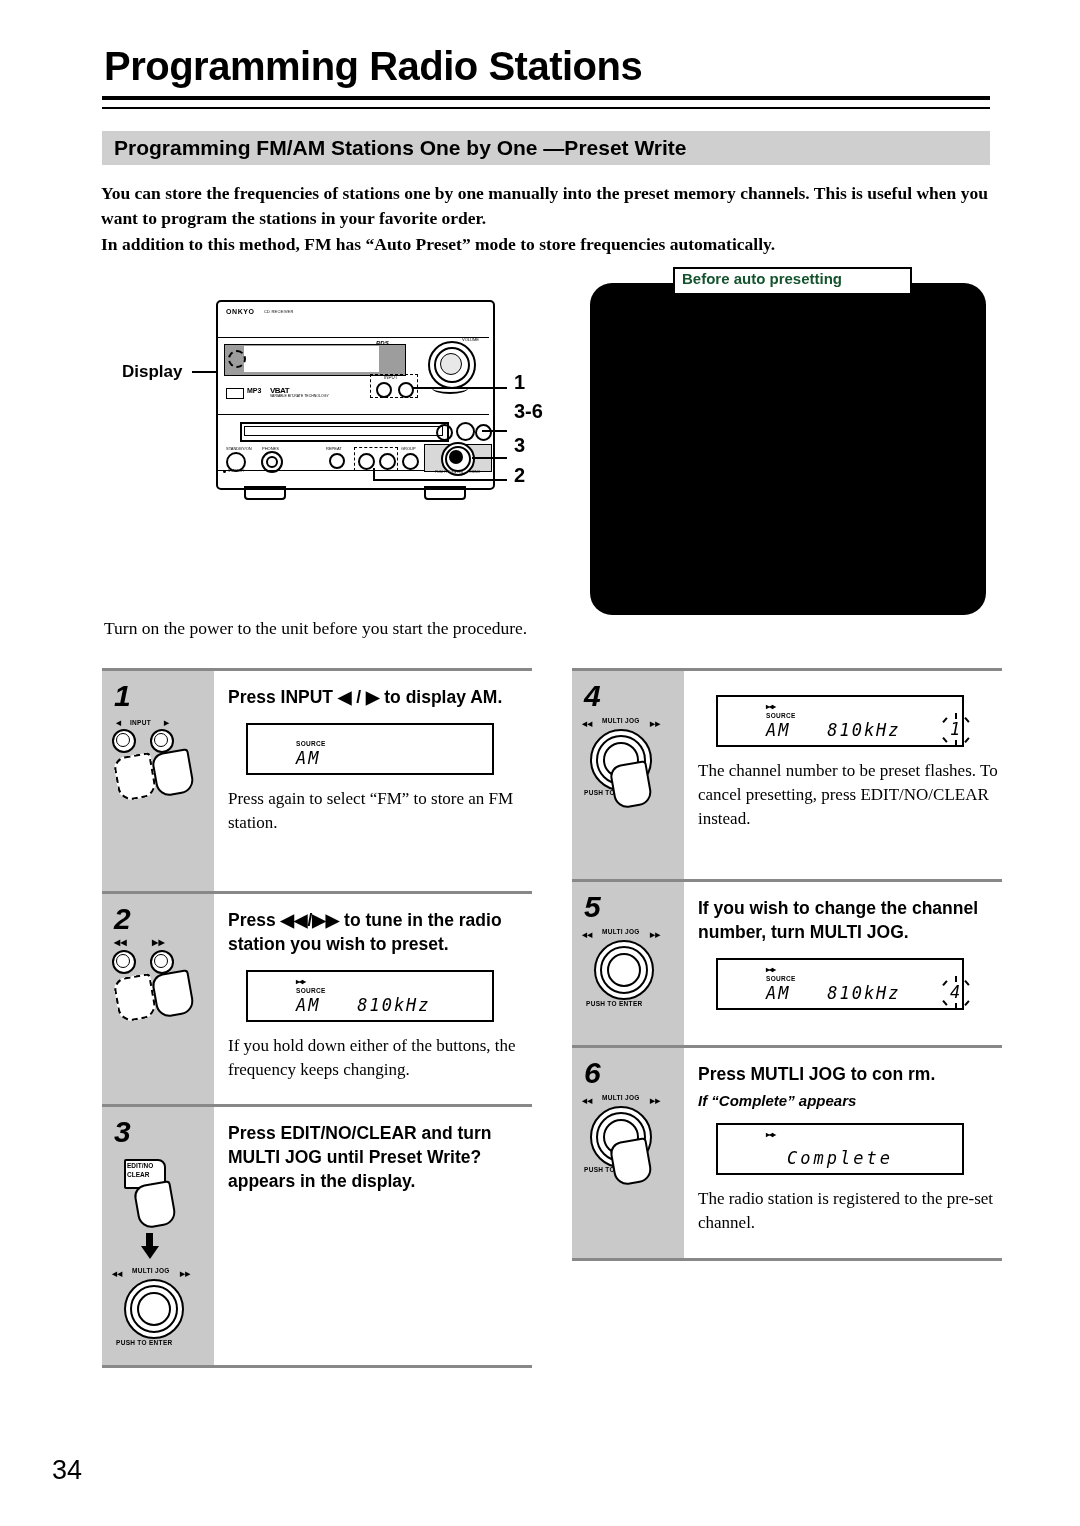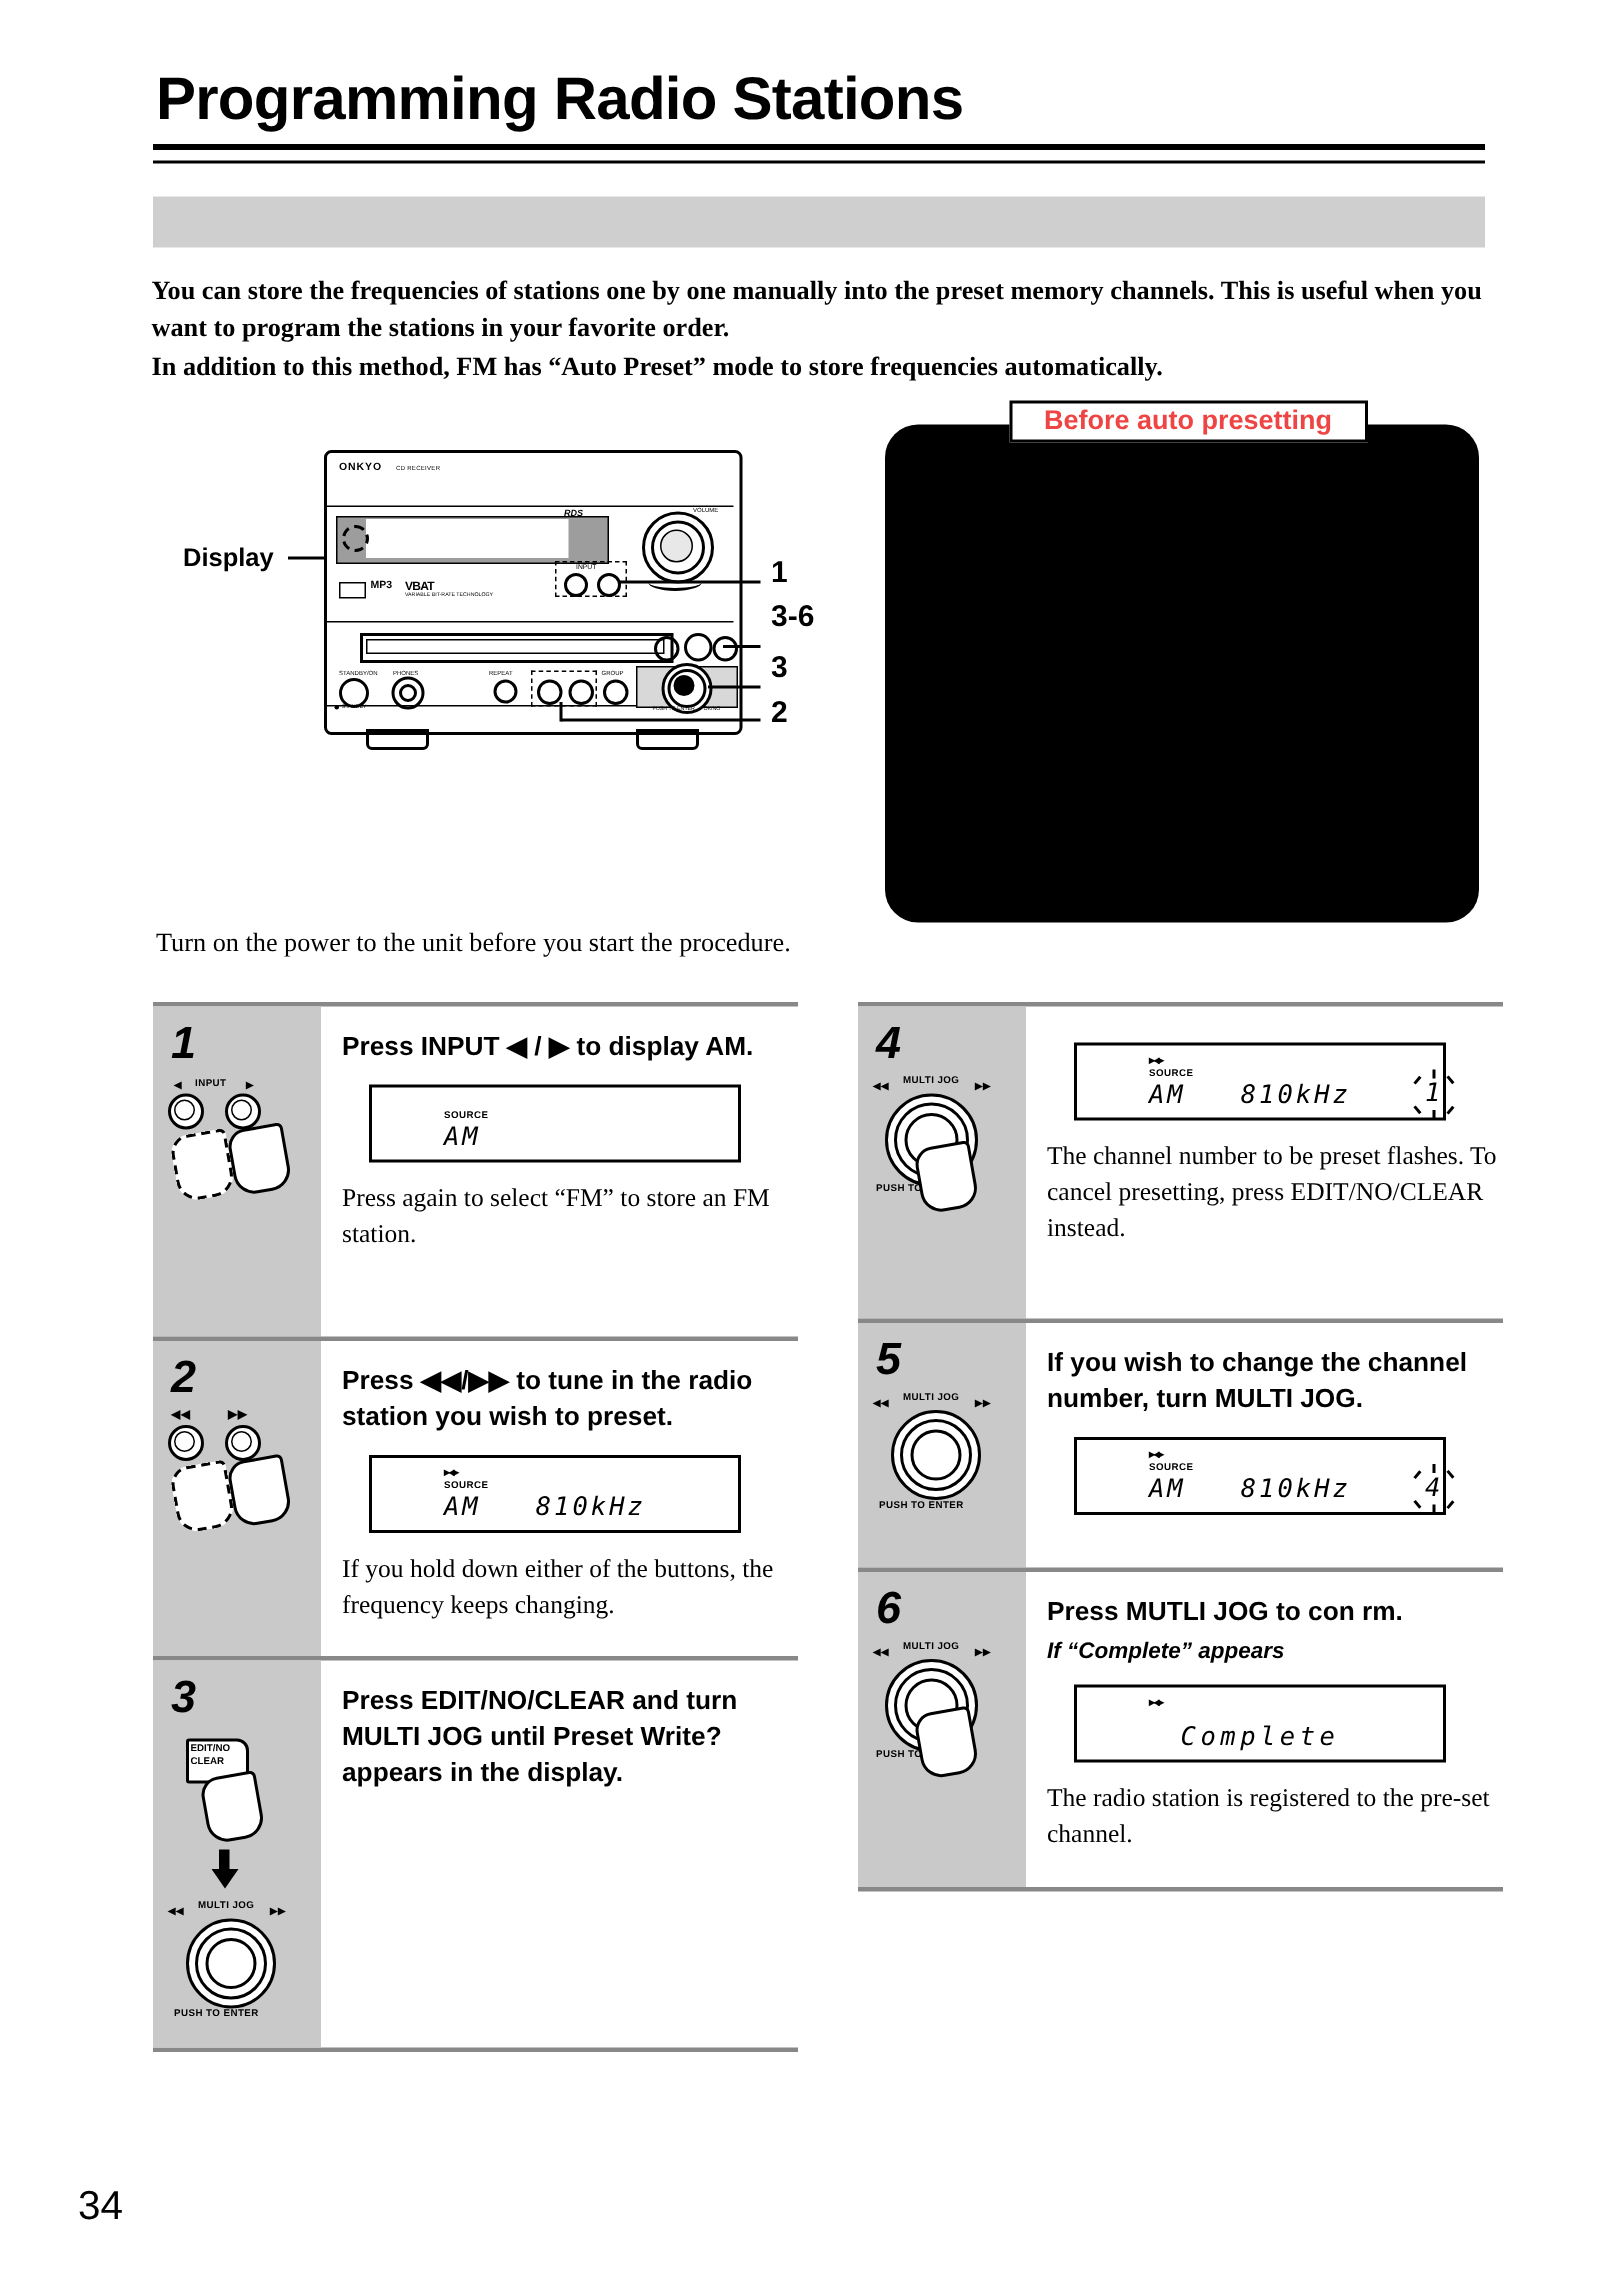--- a/index.html
+++ b/index.html
@@ -161,22 +161,22 @@
   #black-box{
     position:absolute;left:586px;top:283px;width:396px;height:332px;
     background:#000;border-radius:22px;
   }
   #callout-box{
     position:absolute;left:669px;top:267px;width:235px;height:24px;
     background:#fff;border:2px solid #000;
   }
   #callout-box-title{
     position:absolute;left:678px;top:270px;width:220px;
-    font-family:"Liberation Sans",sans-serif;font-weight:bold;font-size:18px;color:#ef4444;
-    text-align:center;
+    font-family:"Liberation Sans",sans-serif;font-weight:bold;font-size:15px;color:#14532d;
+    text-align:left;
   }
 
   
   .col{position:absolute;width:430px;}
   #col-left{left:98px;top:668px;}
   #col-right{left:568px;top:668px;}
 
   .step{position:relative;display:flex;border-top:3px solid #888;}
   .step.last{border-bottom:3px solid #888;}
   .step-left{
@@ -261,20 +261,21 @@
   }
 </style>
 </head>
 <body>
 
 <div class="page">
 
   <div id="page-title">Programming Radio Stations</div>
   <div id="title-rule"></div>
   <div id="section-bar"></div>
+  <div id="section-title">Programming FM/AM Stations One by One —Preset Write</div>
 
   <div class="intro" id="intro-1">You can store the frequencies of stations one by one manually into the preset memory channels. This is useful when you want to program the stations in your favorite order.</div>
   <div class="intro" id="intro-3">Turn on the power to the unit before you start the procedure.</div>
   <div class="intro" id="intro-2">In addition to this method, FM has “Auto Preset” mode to store frequencies automatically.</div>
 
   <div id="display-label">Display</div>
   <div id="display-leader"></div>
 
   <div class="dev" id="dev-body"></div>
   <div class="dev" id="dev-top-line"></div>

